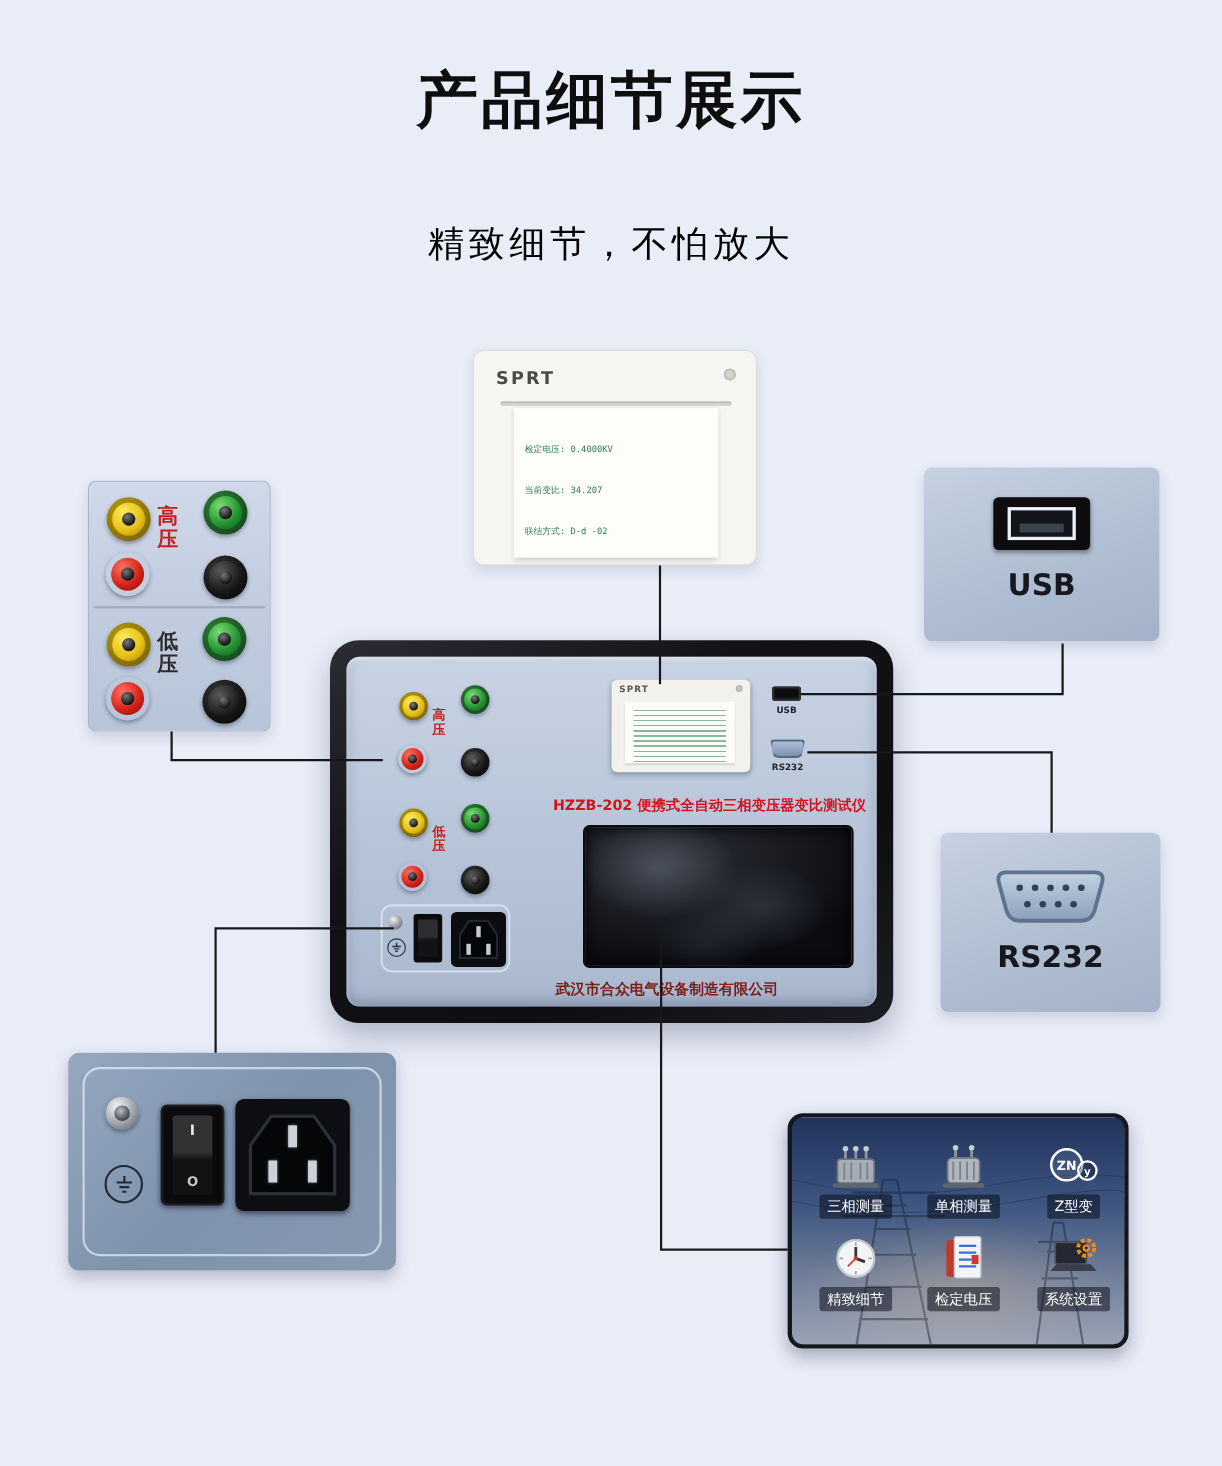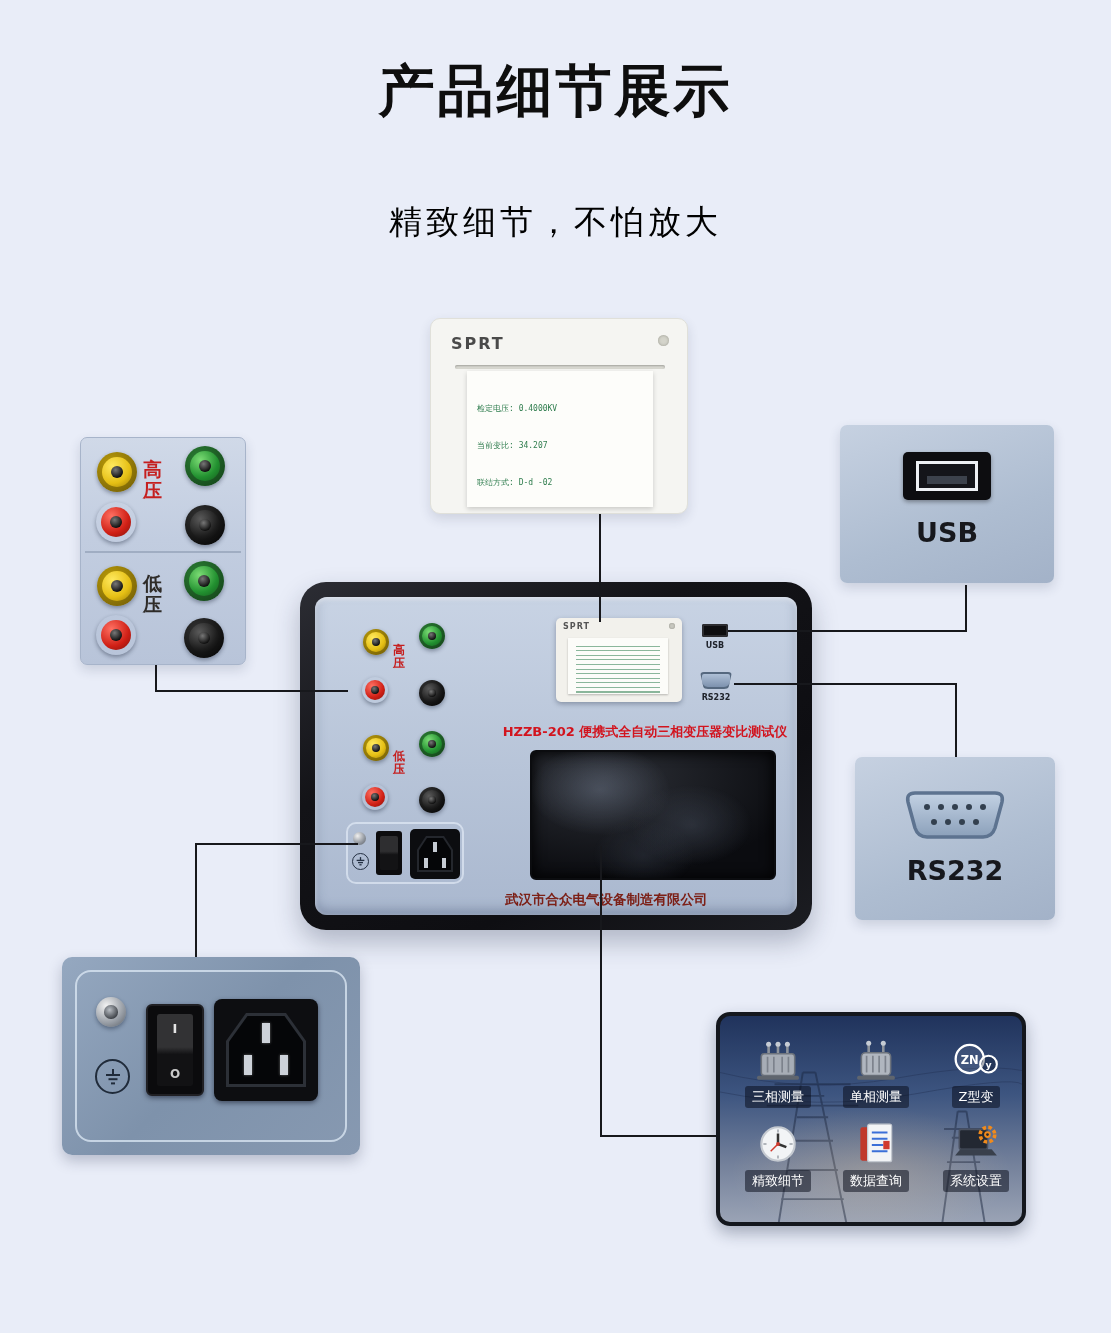--- a/index.html
+++ b/index.html
@@ -415,21 +415,21 @@
 
     <div class="menu-cell" style="left:112px;top:106px;">
       <svg width="48" height="44" viewBox="0 0 46 42">
         <rect x="8" y="5" width="12" height="32" rx="2" fill="#c0392b"></rect>
         <rect x="15" y="2" width="23" height="36" rx="2" fill="#f2f4f6" stroke="#c4c9d0" stroke-width="1.2"></rect>
         <g stroke="#3a6fd8" stroke-width="2">
           <path d="M19 10 H34 M19 16 H34 M19 22 H30 M19 28 H34"></path>
         </g>
         <rect x="30" y="18" width="6" height="8" fill="#d03a2e"></rect>
       </svg>
-      <span class="menu-label">数据查询</span>
+      <span class="menu-label">检定电压</span>
     </div>
 
     <div class="menu-cell" style="left:212px;top:106px;">
       <svg width="48" height="44" viewBox="0 0 46 42">
         <rect x="7" y="7" width="27" height="19" rx="2" fill="#232832" stroke="#4a5160" stroke-width="1.5"></rect>
         <path d="M3 32 L43 32 L38 26 L8 26 Z" fill="#39404c"></path>
         <circle cx="34" cy="12" r="7" fill="none" stroke="#f08a1c" stroke-width="3.4" stroke-dasharray="3.4 2.2"></circle>
         <circle cx="34" cy="12" r="3.2" fill="#f08a1c"></circle>
         <circle cx="34" cy="12" r="1.3" fill="#232832"></circle>
       </svg>

